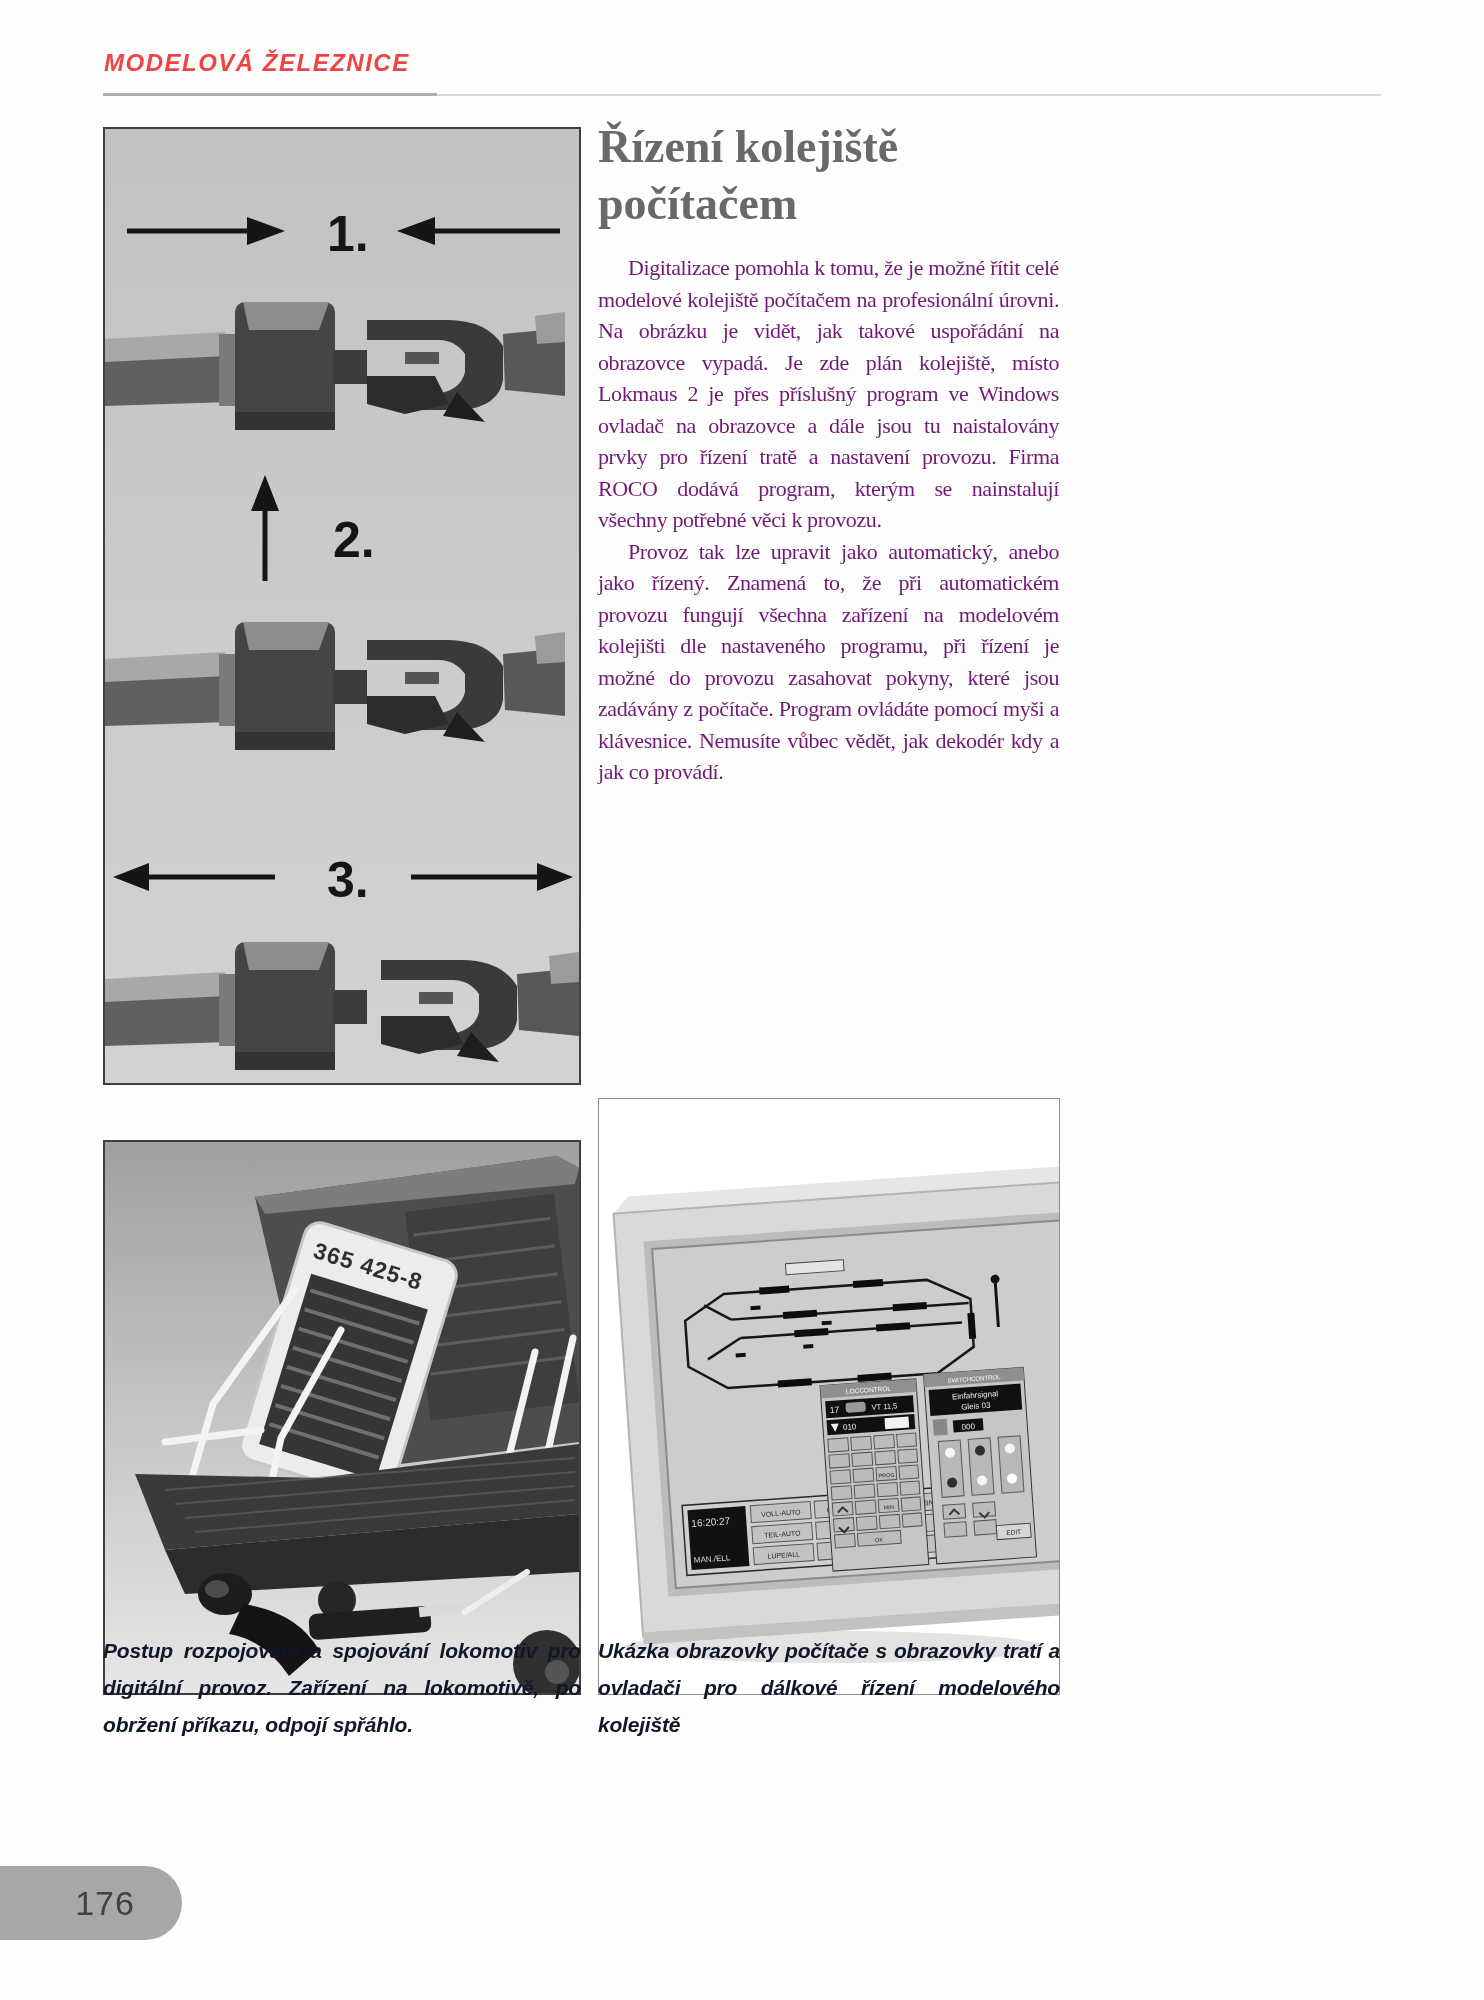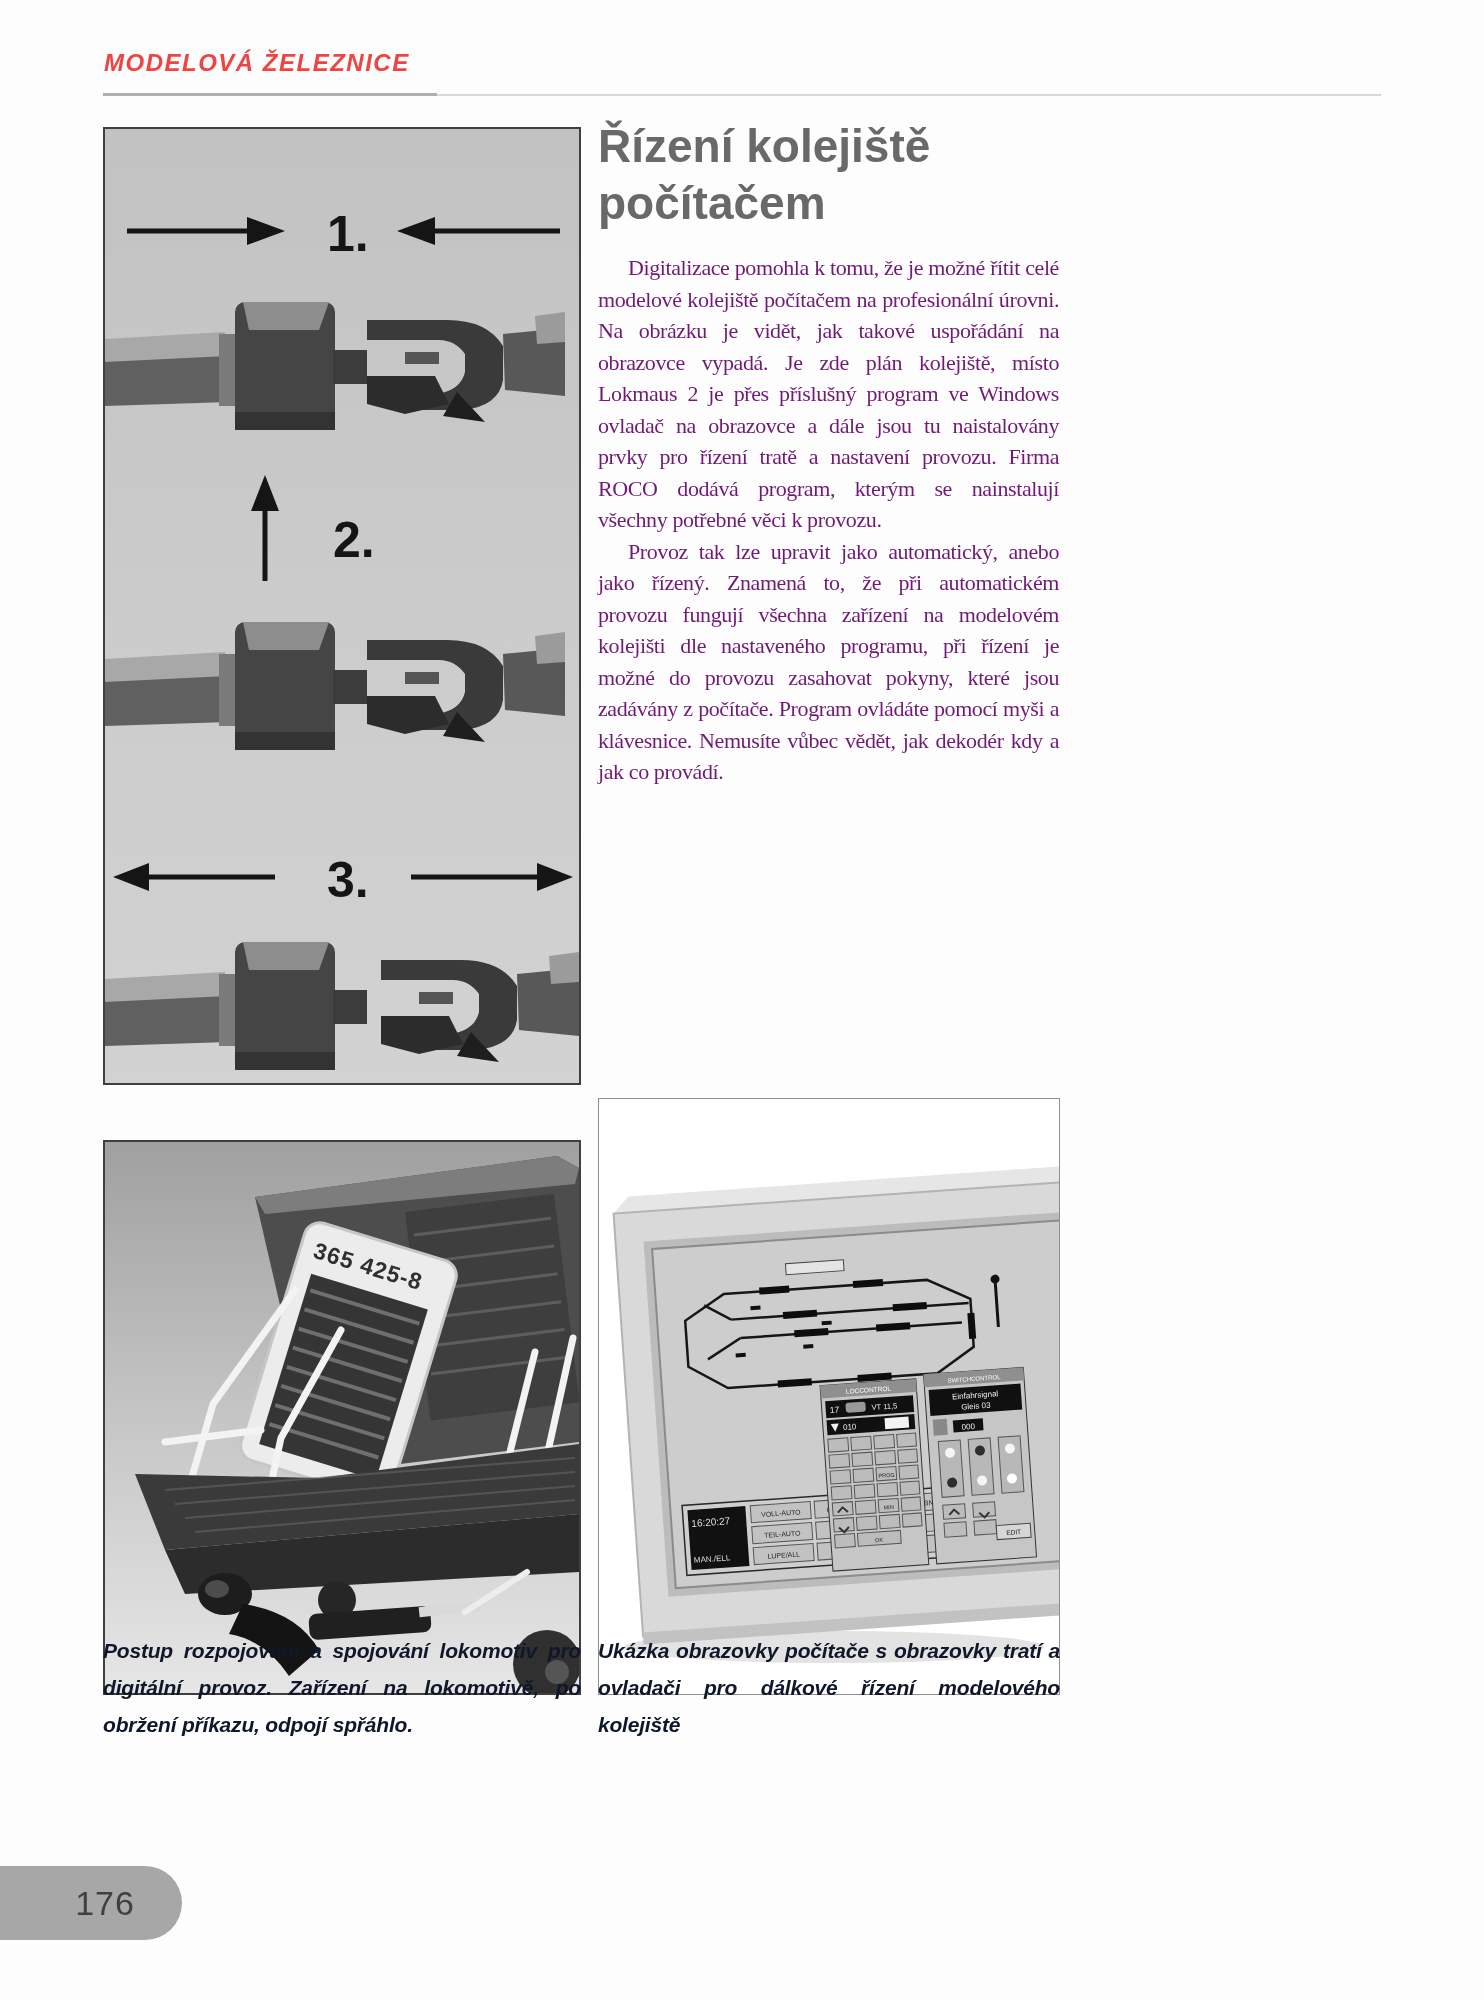--- a/index.html
+++ b/index.html
@@ -14,21 +14,21 @@
   .photo{position:absolute;box-sizing:border-box;}
   #coupler-photo{left:103px;top:127px;width:478px;height:958px;border:2px solid #3f3f3f;
                  background:linear-gradient(180deg,#c2c2c2 0%,#cccccc 55%,#d2d2d2 100%);}
   #loco-photo{left:103px;top:1140px;width:478px;height:555px;border:2px solid #3f3f3f;
               background:linear-gradient(180deg,#a0a0a0 0%,#c9c9c9 55%,#e6e6e6 100%);}
   #screen-photo{left:598px;top:1098px;width:462px;height:597px;border:1px solid #8f8f8f;background:#ffffff;}
   .photo svg{display:block;}
   
   .art-title{position:absolute;left:598px;top:118px;width:470px;color:#696969;
              font:700 46px/57px "Liberation Sans",sans-serif;letter-spacing:0;}
-  .art-title span{display:block;}
+  .art-title span{display:block;font-family:Liberation Serif, serif;}
   .art-body{position:absolute;left:598px;top:252px;width:461px;color:#701a75;
             font:22px/31.5px "Liberation Serif",serif;letter-spacing:-0.4px;text-align:justify;}
   .art-body p{margin:0;text-indent:30px;}
   
   .caption{position:absolute;top:1632px;color:#0f172a;text-align:justify;
            font:italic 700 21px/37px "Liberation Sans",sans-serif;letter-spacing:-0.2px;}
   #caption-left{left:103px;width:478px;}
   #caption-right{left:598px;width:462px;}
   
   .page-pill{position:absolute;left:0;top:1866px;width:182px;height:74px;background:#a7a7a7;

